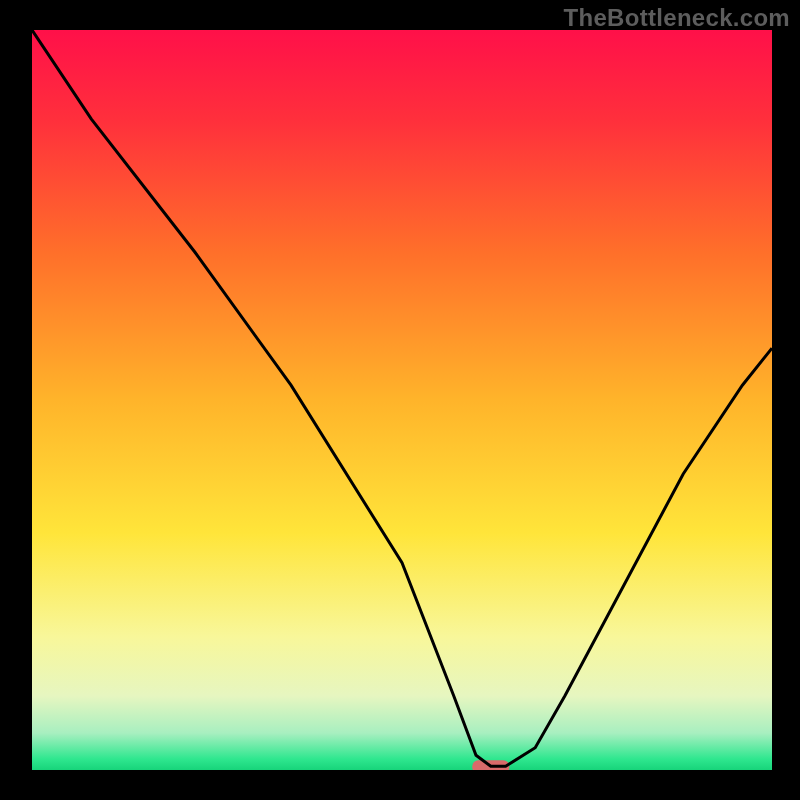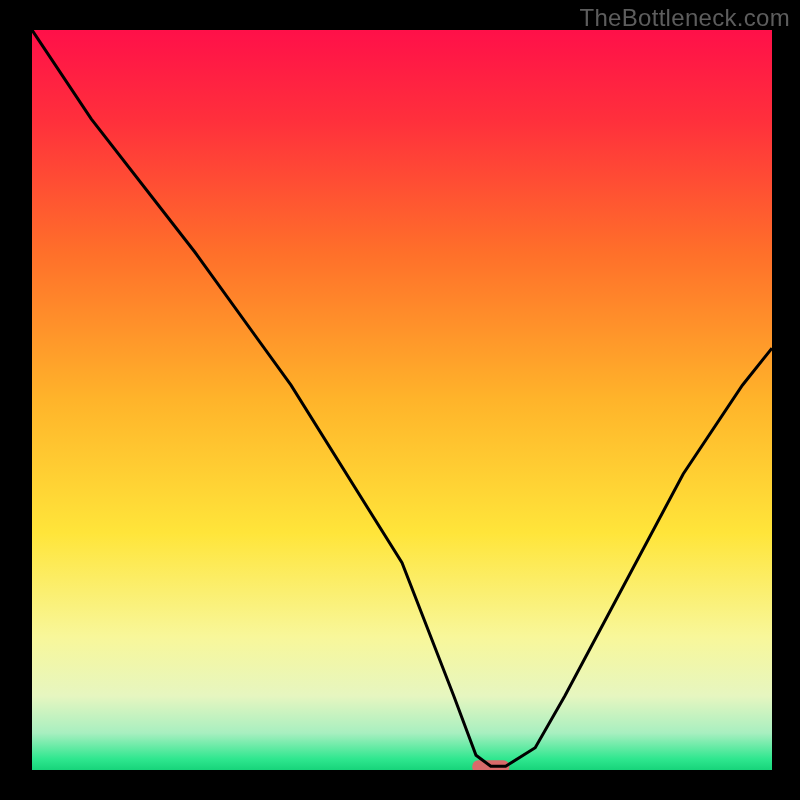--- a/index.html
+++ b/index.html
@@ -16,21 +16,21 @@
     width: 800px;
     height: 800px;
     background: #000;
   }
   .watermark {
     position: absolute;
     top: 4px;
     right: 10px;
     color: #5d5d5d;
     font-size: 24px;
-    font-weight: 400;
+    font-weight: 700;
     letter-spacing: 0.3px;
     z-index: 5;
   }
   .plot {
     position: absolute;
     left: 32px;
     top: 30px;
     width: 740px;
     height: 740px;
   }

